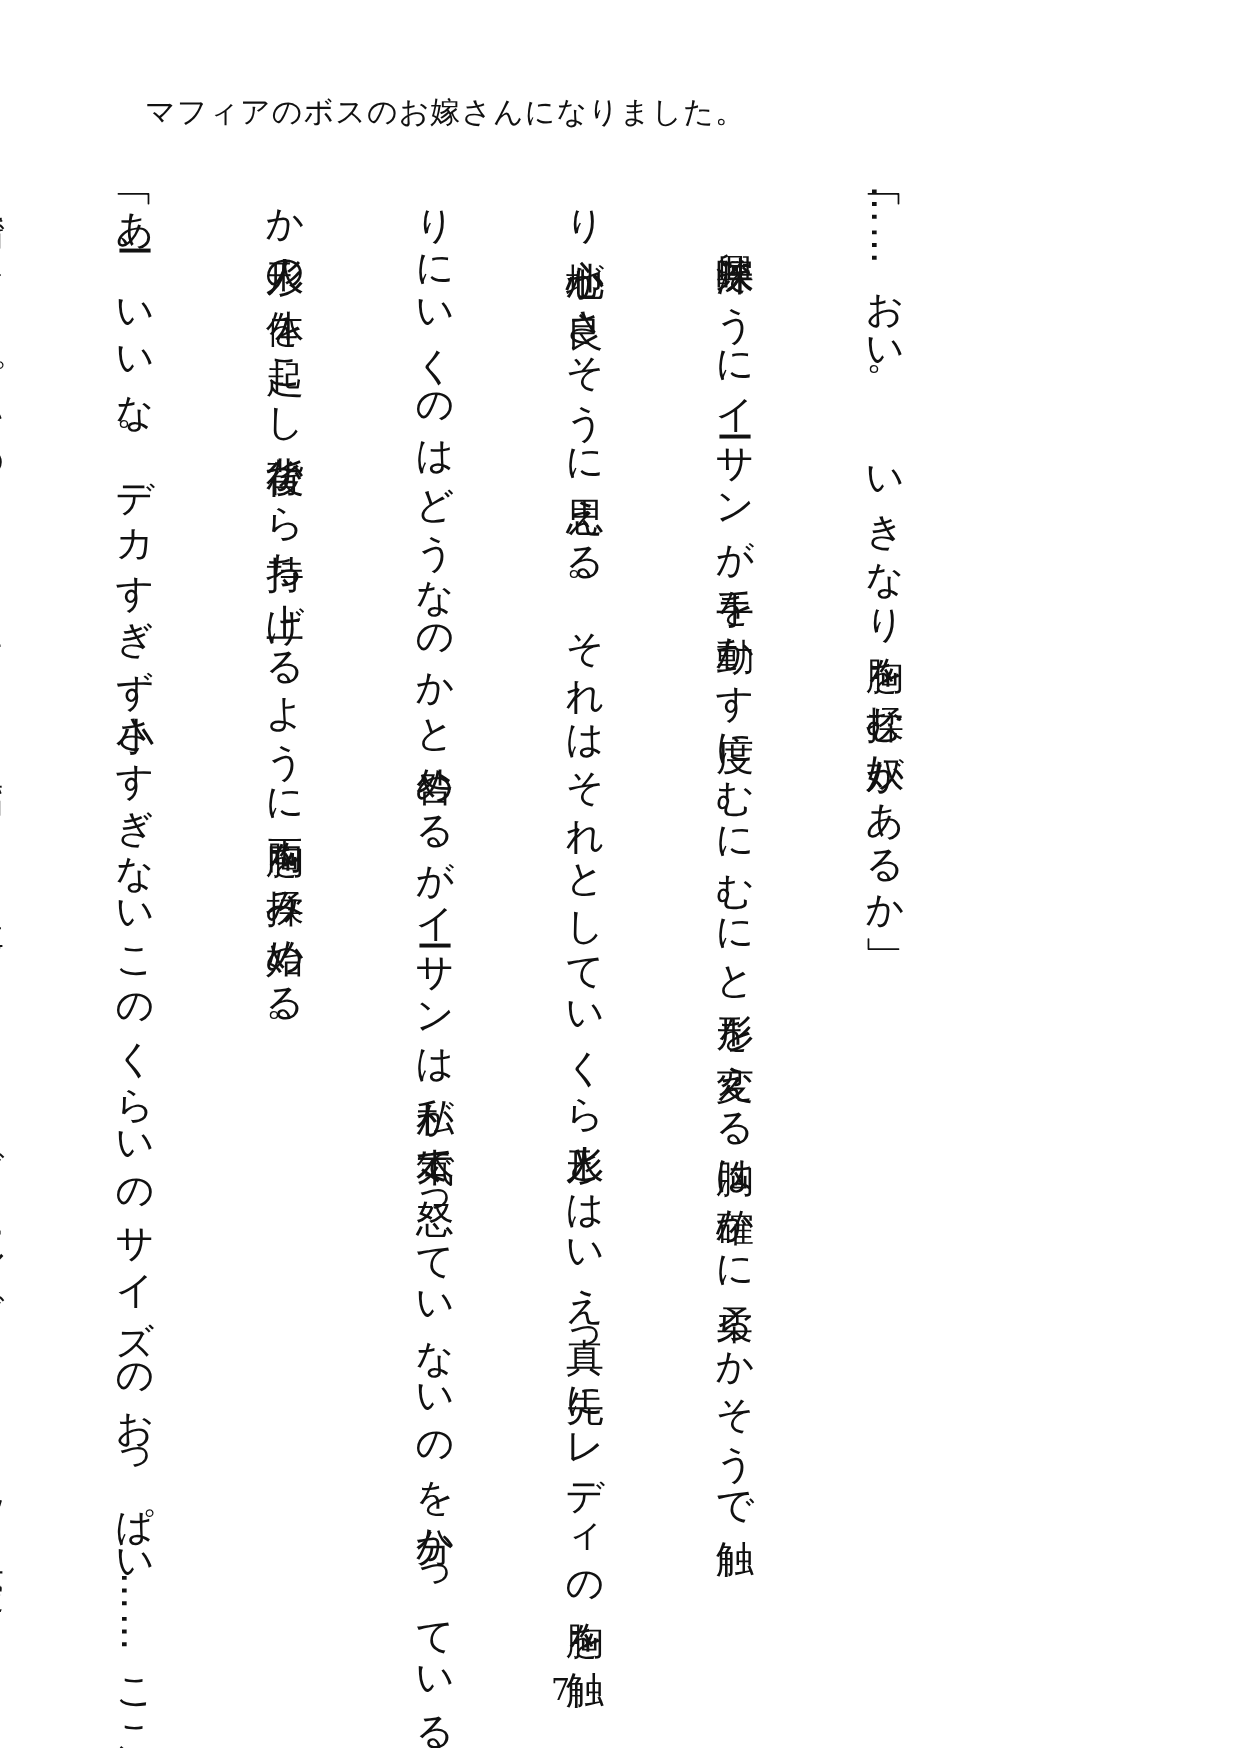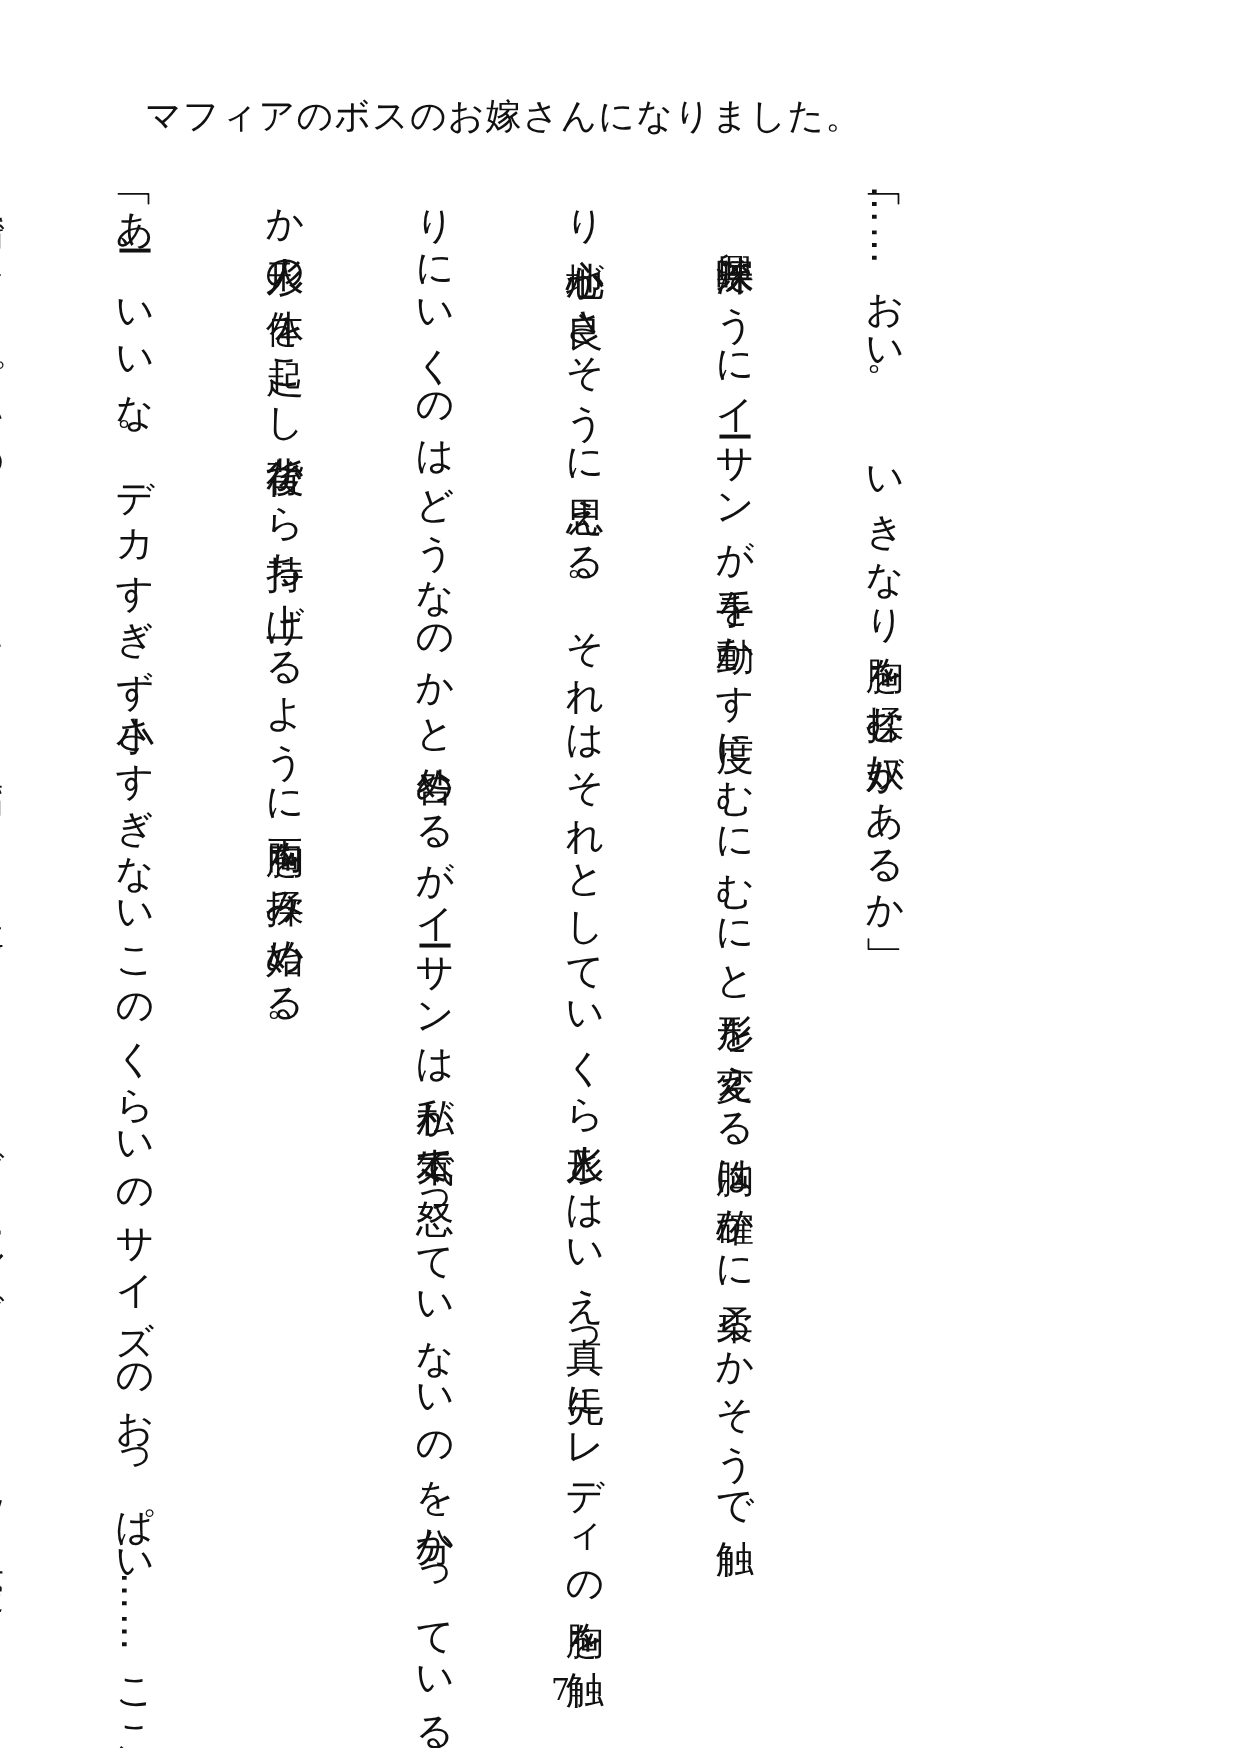--- a/index.html
+++ b/index.html
@@ -1,17 +1,17 @@
 <!DOCTYPE html>
 <html><head>
 <meta charset="utf-8">
 <style>
   html, body { margin:0; padding:0; background:#ffffff; }
   body { width:1240px; height:1748px; position:relative; overflow:hidden; color:#111; font-family:"DejaVu Sans", sans-serif; }
-  .header { position:absolute; left:145px; top:92px; font-size:36px; letter-spacing:1px; white-space:nowrap; }
+  .header { position:absolute; left:145px; top:92px; font-size:30px; letter-spacing:1px; white-space:nowrap; }
   .body-text { position:absolute; top:182px; right:230px; height:1460px;
     writing-mode:vertical-rl; font-size:38px; line-height:50px; letter-spacing:3px; white-space:pre; }
   .body-text .col { display:block; }
   .page-number { position:absolute; left:551px; top:1672px; font-family:"DejaVu Serif", serif; font-size:30px; }
 </style>
 </head>
 <body>
 
 <div class="header">マフィアのボスのお嫁さんになりました。</div>
 

